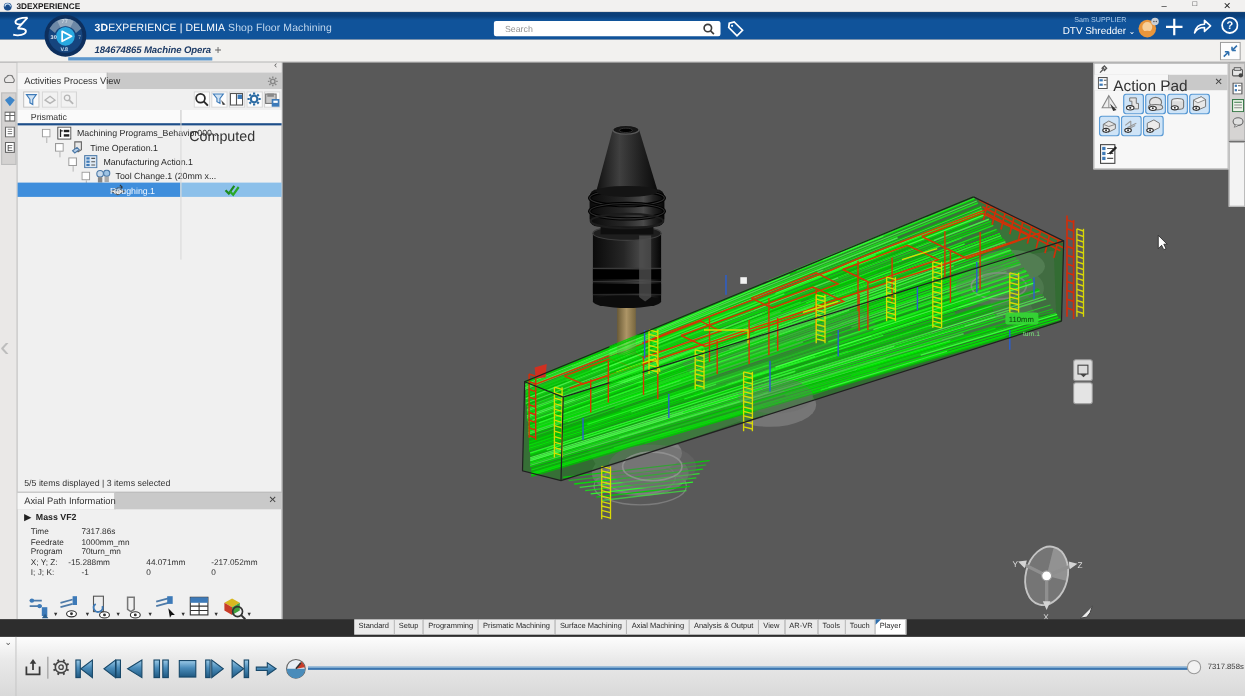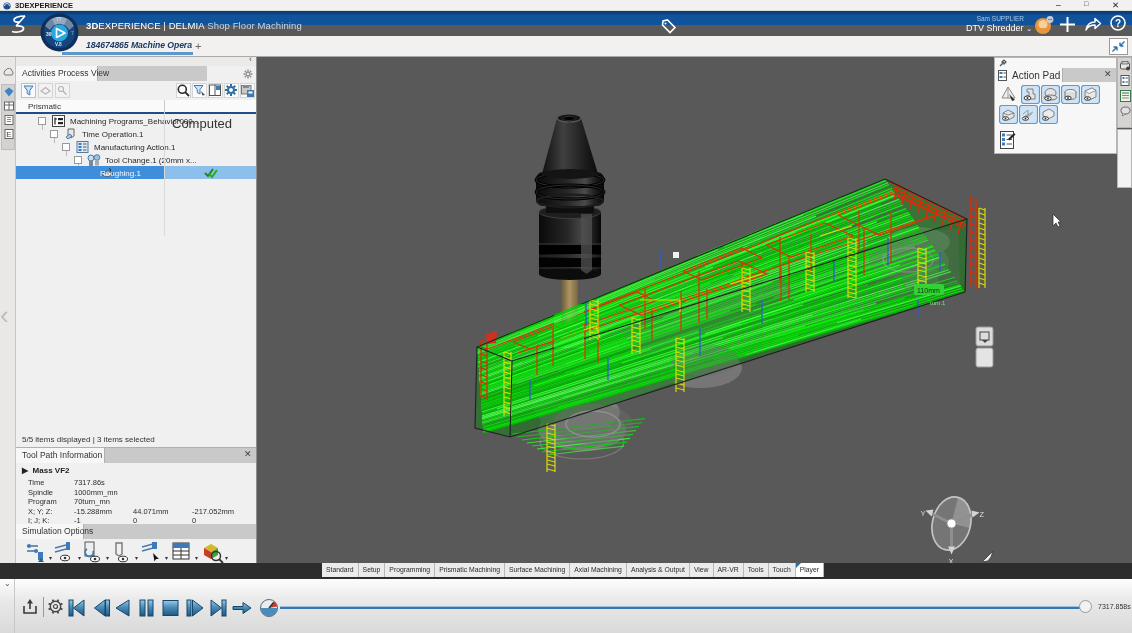--- a/index.html
+++ b/index.html
@@ -1,19 +1,19 @@
 <!DOCTYPE html>
 <html><head><meta charset="utf-8"><style>
 *{margin:0;padding:0;box-sizing:border-box;font-family:"Liberation Sans",sans-serif}
 body{width:1132px;height:633px;position:relative;overflow:hidden;background:#595959}
 .abs{position:absolute}
 .titlebar{left:0;top:0;width:1132px;height:11px;background:#f2f1f0;border-bottom:1px solid #d8d8d8}
 .titlebar .t{position:absolute;left:15px;top:1px;font-size:7.5px;font-weight:700;color:#1a1a1a}
 .winbtn{position:absolute;top:0px;font-size:8.5px;color:#222}
-.bluebar{left:0;top:11px;width:1132px;height:14px;background:linear-gradient(#0a3e78 0%,#0a3e78 14%,#10539a 30%,#10539a 100%)}
+.bluebar{left:0;top:11px;width:1132px;height:25px;background:linear-gradient(#0a3e78 0%,#0a3e78 14%,#10539a 30%,#10539a 100%)}
 .whitebar{left:0;top:36px;width:1132px;height:21px;background:#f2f1ef;border-bottom:1px solid #a8a8a8}
 .brand{position:absolute;left:86px;top:9px;font-size:9.5px;color:#fff;letter-spacing:0.1px}
 .doc{position:absolute;left:86px;top:4px;font-size:8.7px;letter-spacing:-0.1px;font-style:italic;font-weight:700;color:#1d3b66}
 .docline{position:absolute;left:62px;top:16px;width:131px;height:3px;background:#5e97cc}
 .searchbox{position:absolute;left:449px;top:8px;width:206px;height:14px;background:#fff;border-radius:2px}
 .searchbox span{position:absolute;left:10px;top:3px;font-size:8px;color:#949494}
 .samline{position:absolute;right:108px;top:4px;font-size:6.5px;color:#a9c7e5;text-align:right}
 .dtvline{position:absolute;right:100px;top:12px;font-size:9px;color:#fff;text-align:right}
 .leftrail{left:0;top:57px;width:16px;height:506px;background:#eae8e7;border-right:1px solid #c4c4c4}
 .panel{left:16px;top:57px;width:241px;height:506px;background:#f0f0f0;border-right:1px solid #8e8e8e}
@@ -39,20 +39,27 @@
  <span class="winbtn" style="left:1112px">✕</span>
 </div>
 
 <div class="abs bluebar">
  <svg class="abs" style="left:8px;top:3px" width="24" height="21" viewBox="0 0 24 21">
   <path d="M17 2 C10 2 6 4 6 6 C6 8 9 8.5 12 8" fill="none" stroke="#fff" stroke-width="1.7"></path>
   <path d="M17 2 L8 12" fill="none" stroke="#fff" stroke-width="1.7"></path>
   <path d="M8 12 C13 11.5 16 13 15.5 15 C15 17.5 9 19 4 17.5" fill="none" stroke="#fff" stroke-width="1.7"></path>
 </svg>
  <div class="brand"><b>3D</b>EXPERIENCE&nbsp;|&nbsp;DELMIA&nbsp;<span style="color:#c2d8ee">Shop Floor Machining</span></div>
+ <div class="searchbox">
+      <span>Search</span>
+  <svg class="abs" style="right:5px;top:2px" width="11" height="11">
+        <circle cx="4.5" cy="4.5" r="3.4" fill="none" stroke="#3c3c3c" stroke-width="1.5"></circle>
+        <line x1="7" y1="7" x2="10" y2="10" stroke="#3c3c3c" stroke-width="1.5"></line>
+      </svg>
+ </div>
  <svg class="abs" style="left:660px;top:7px" width="18" height="18" viewBox="0 0 18 18">
       <path d="M7.5 2 L15 9.5 L10 14.5 L2.5 7 L3 3 Z" fill="none" stroke="#fff" stroke-width="1.6"></path>
       <circle cx="5.5" cy="5.5" r="1" fill="#fff"></circle>
     </svg>
  <div class="samline">Sam SUPPLIER</div>
  <div class="dtvline">DTV Shredder <span style="font-size:7px">⌄</span></div>
  <svg class="abs" style="left:1033px;top:4px" width="21" height="21" viewBox="0 0 21 21">
   <circle cx="10" cy="11" r="8" fill="#e8963c"></circle>
       <circle cx="10" cy="9.5" r="4.5" fill="#f7cf9a"></circle>
       <path d="M4 16 a6.5 5 0 0 1 12 0" fill="#e8963c"></path>
@@ -693,21 +700,21 @@
  </div>
  <div class="abs" style="left:0px;top:243px;font-size:26px;color:#bdbdbd">‹</div>
 </div>
 
 <div class="abs panel">
 
  <div class="abs" style="left:0;top:0;width:240px;height:9px;background:#eceae9">
       <span class="abs" style="right:4px;top:-3px;font-size:9px;color:#555">‹</span>
     </div>
 
- <div class="hdrtab" style="left:0;top:9px;width:191px">
+ <div class="hdrtab" style="left:0;top:9px;width:240px">
   <div class="wt" style="width:82px"></div>
       <span>Activities Process View</span>
   <svg class="abs" style="left:227px;top:3px" width="10" height="10">
         <circle cx="5" cy="5" r="2" fill="none" stroke="#888" stroke-width="1.3"></circle>
         <g stroke="#888" stroke-width="1.3">
           <line x1="5" y1="0.5" x2="5" y2="2"></line>
           <line x1="5" y1="8" x2="5" y2="9.5"></line>
           <line x1="0.5" y1="5" x2="2" y2="5"></line>
           <line x1="8" y1="5" x2="9.5" y2="5"></line>
           <line x1="1.8" y1="1.8" x2="2.9" y2="2.9"></line>
@@ -834,42 +841,38 @@
       <path d="M4 5.5 L9 3 L11 4 L6 6.5 Z" fill="#8fb8dd" stroke="#44688c"></path>
       <path d="M9 1 L11 3 L10 4" fill="none" stroke="#333"></path>
     </svg>
     <div class="treetxt" style="left:84px;top:112px;color:#f2f8ff">Roughing.1</div>
     <div class="abs" style="left:148px;top:57px;width:1px;height:122px;background:#dadada"></div>
 
  <div class="abs" style="left:6px;top:378px;font-size:8px;color:#333">5/5 items displayed | 3 items selected</div>
  <div class="abs" style="left:0;top:390px;width:240px;height:1px;background:#b0b0b0"></div>
  <div class="hdrtab" style="left:0;top:391px;width:240px">
   <div class="wt" style="width:89px"></div>
-      <span>Tool Path Information</span>
+      <span>Axial Path Information</span>
   <span class="abs" style="left:228px;top:1px;font-size:9px;color:#444">✕</span>
  </div>
  <div class="abs" style="left:6px;top:409px;font-size:8px;font-weight:700;color:#222">▶&nbsp;&nbsp;Mass VF2</div>
  <div class="dtxt" style="left:12px;top:421px">Time</div>
     <div class="dtxt" style="left:58px;top:421px">7317.86s</div>
- <div class="dtxt" style="left:12px;top:431px">Spindle</div>
+ <div class="dtxt" style="left:12px;top:431px">Feedrate</div>
     <div class="dtxt" style="left:58px;top:431px">1000mm_mn</div>
  <div class="dtxt" style="left:12px;top:440px">Program</div>
     <div class="dtxt" style="left:58px;top:440px">70turn_mn</div>
  <div class="dtxt" style="left:12px;top:450px">X; Y; Z:</div>
-    <div class="dtxt" style="left:58px;top:450px">-15.288mm</div>
+    <div class="dtxt" style="left:46px;top:450px">-15.288mm</div>
     <div class="dtxt" style="left:117px;top:450px">44.071mm</div>
     <div class="dtxt" style="left:176px;top:450px">-217.052mm</div>
  <div class="dtxt" style="left:12px;top:459px">I; J; K:</div>
     <div class="dtxt" style="left:58px;top:459px">-1</div>
     <div class="dtxt" style="left:117px;top:459px">0</div>
     <div class="dtxt" style="left:176px;top:459px">0</div>
- <div class="hdrtab" style="left:0;top:467px;width:240px">
-  <div class="wt" style="width:68px"></div>
-      <span>Simulation Options</span>
- </div>
  <svg class="abs" style="left:8px;top:483px" width="24" height="24" viewBox="0 0 24 24">
       <g stroke="#4d7aa8" stroke-width="1.6" fill="none">
         <path d="M3 6 L14 6"></path>
         <path d="M3 11 L14 11"></path>
       </g>
       <circle cx="5" cy="6" r="2" fill="#3d7ab8"></circle>
       <circle cx="12" cy="11" r="2" fill="#3d7ab8"></circle>
       <rect x="14" y="12" width="5" height="8" fill="#3d7ab8"></rect>
       <polygon points="14,22 20,22 17,18" fill="#2a5f8f"></polygon>
     </svg>
@@ -987,21 +990,21 @@
     </svg>
     <div class="abs" style="left:0px;top:10px;width:121px;height:14px;background:#c9c9c9">
       <div class="abs" style="left:0;top:0;width:68px;height:14px;background:#f7f7f7;border-right:1px solid #b0b0b0"></div>
       <svg class="abs" style="left:3px;top:2px" width="11" height="11">
         <rect x="0.5" y="0.5" width="8" height="10" fill="#fff" stroke="#555"></rect>
         <rect x="1.5" y="2" width="3" height="2" fill="#3d7ab8"></rect>
         <rect x="1.5" y="6" width="3" height="2" fill="#3d7ab8"></rect>
         <line x1="5.5" y1="3" x2="8" y2="3" stroke="#555"></line>
         <line x1="5.5" y1="7" x2="8" y2="7" stroke="#555"></line>
       </svg>
-      <span class="abs" style="left:17px;top:2px;font-size:10px;color:#333">Action Pad</span>
+      <span class="abs" style="left:17px;top:2px;font-size:14px;color:#333">Action Pad</span>
       <span class="abs" style="left:109px;top:1px;font-size:9px;color:#444">✕</span>
     </div>
     <svg class="abs" style="left:4px;top:27px" width="19" height="19" viewBox="0 0 19 19">
       <path d="M9 2 L16 13 L3 13 Z" fill="#eee" stroke="#888" stroke-width="1"></path>
       <path d="M9 2 L9 13" stroke="#888" stroke-width="0.8"></path>
       <path d="M10 9 L16 15 L13 16 Z" fill="#333"></path>
     </svg>
     <svg class="abs" style="left:26px;top:27px" width="19" height="19" viewBox="0 0 19 19">
       <rect x="0.5" y="0.5" width="18" height="18" rx="2.5" fill="#cfe4f7" stroke="#5b9bd5" stroke-width="1.2"></rect>
       <path d="M6 4 L12 4 L12 9 L14 9 L14 14 L5 14 L5 11 L8 11 L8 7 L6 7 Z" fill="#e4e4e4" stroke="#777" stroke-width="0.9"></path>

